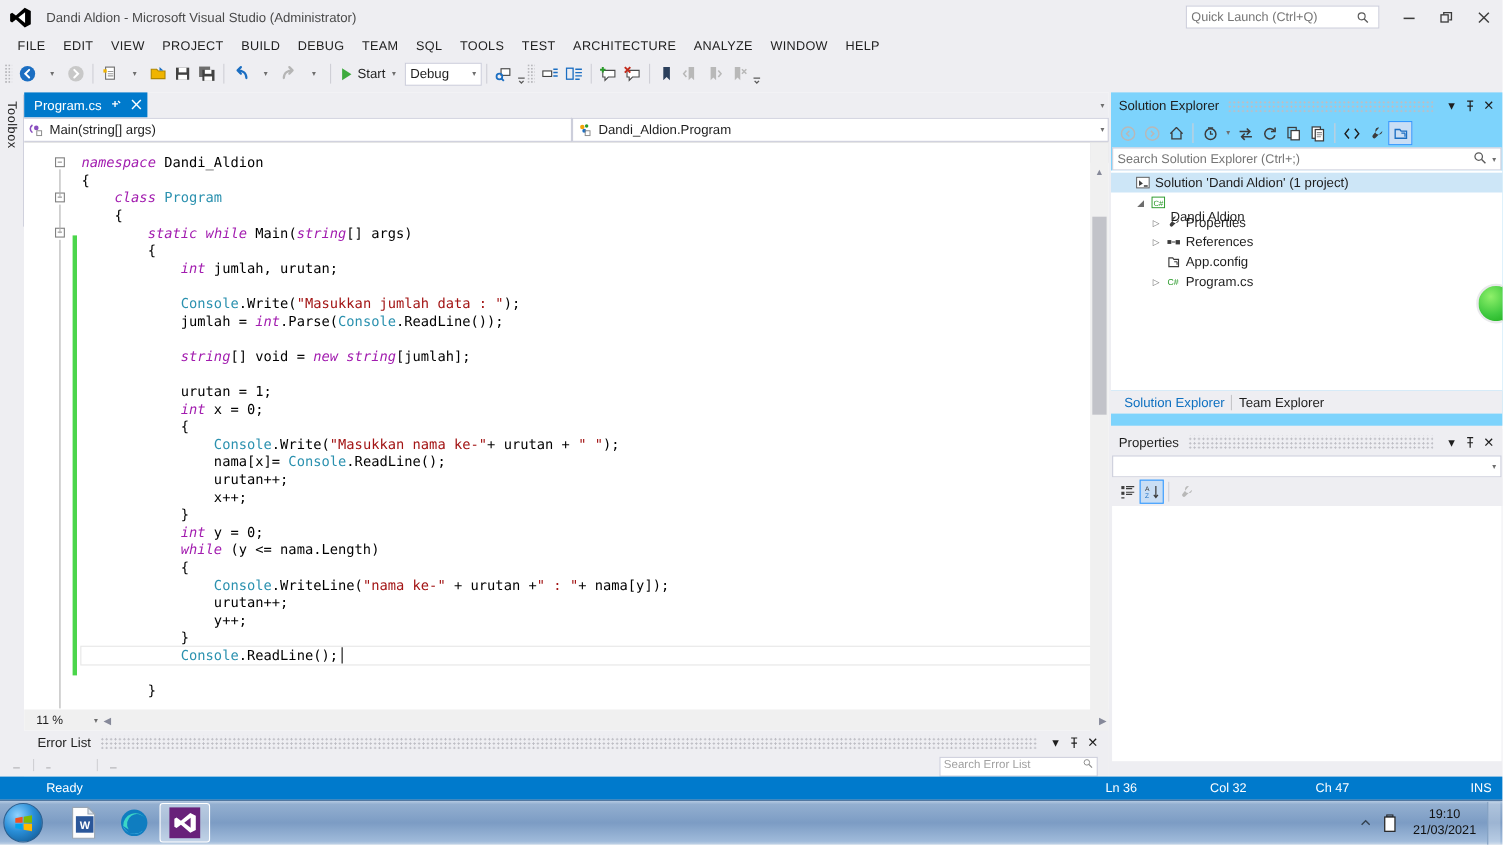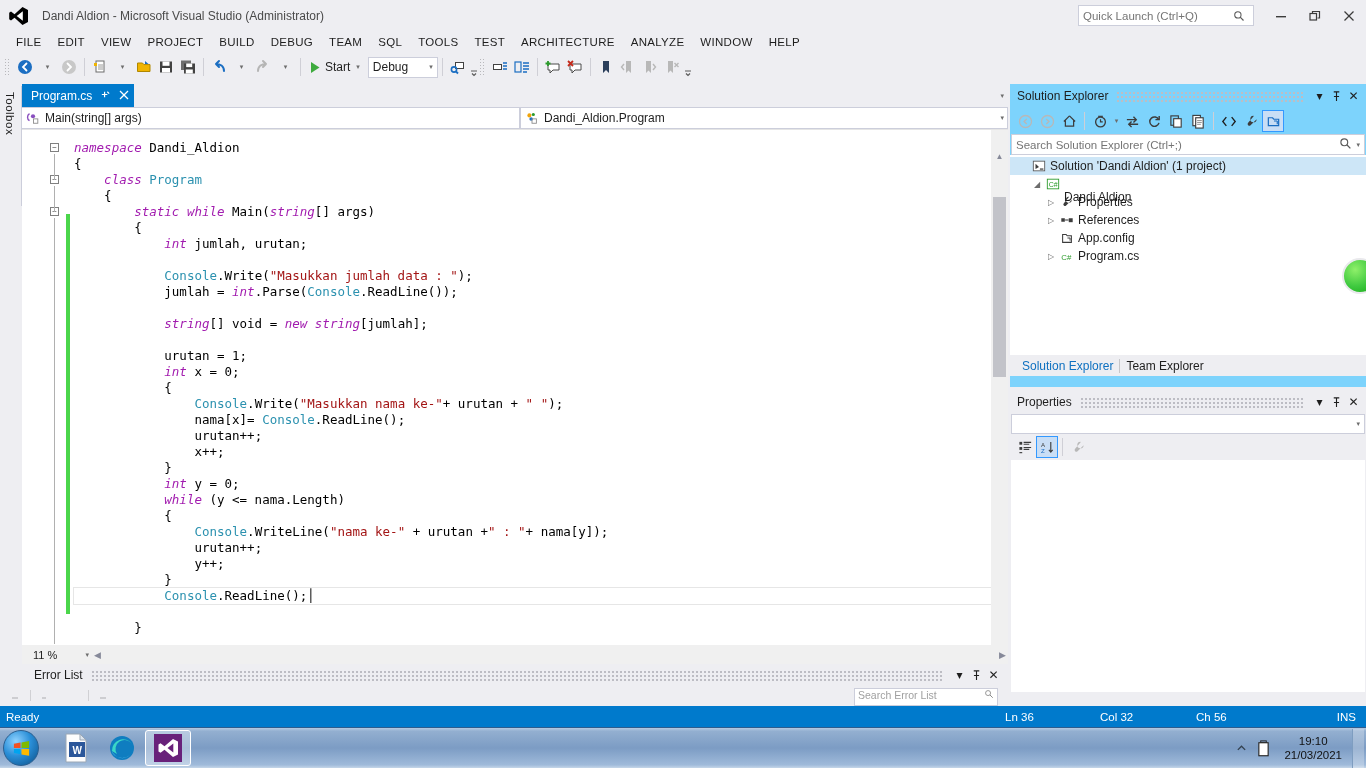--- a/index.html
+++ b/index.html
@@ -170,21 +170,21 @@
 
   .props-panel { position: absolute; left: 1010px; top: 390px; width: 356px; height: 316px; background: #eeeef2; }
   .props-combo { height: 20px; background: #fff; border: 1px solid #cccedb; margin: 0 1px;
                  display: flex; align-items: center; justify-content: flex-end; padding-right: 4px; }
   .props-toolbar { height: 26px; display: flex; align-items: center; padding-left: 4px; background: #eeeef2; }
   .props-grid { background: #fff; height: 232px; margin: 0 1px; }
 
   
   .statusbar {
     position: absolute; left: 0; top: 706px; width: 1366px; height: 21px;
-    background: #007acc; color: #fff; font-size: 11.5px; display: flex; align-items: center;
+    background: #007acc; color: #fff; font-size: 11.5px; display: flex; align-items: center; padding-left: 36px;
   }
   .status-ready { margin-left: 6px; }
   .st-ln { position: absolute; left: 1005px; }
   .st-col { position: absolute; left: 1100px; }
   .st-ch { position: absolute; left: 1196px; }
   .st-ins { position: absolute; right: 10px; }
 
   
   .taskbar {
     position: absolute; left: 0; top: 727px; width: 1366px; height: 41px;
@@ -787,21 +787,21 @@
     </div>
     <div class="props-grid"></div>
   </div>
 
   <div class="green-ball"></div>
 
   <div class="statusbar">
     <span class="status-ready">Ready</span>
     <span class="st-ln">Ln 36</span>
     <span class="st-col">Col 32</span>
-    <span class="st-ch">Ch 56</span>
+    <span class="st-ch">Ch 47</span>
     <span class="st-ins">INS</span>
   </div>
 
   <div class="taskbar">
     <div class="start-orb">
       <svg width="19" height="19" viewBox="0 0 20 20">
         <path d="M2 5 L9 3.8 V9.4 H2 Z" fill="#f25022"></path>
         <path d="M10 3.6 L18 2.2 V9.4 H10 Z" fill="#7fba00"></path>
         <path d="M2 10.4 H9 V16 L2 14.8 Z" fill="#00a4ef"></path>
         <path d="M10 10.4 H18 V17.6 L10 16.2 Z" fill="#ffb900"></path>

